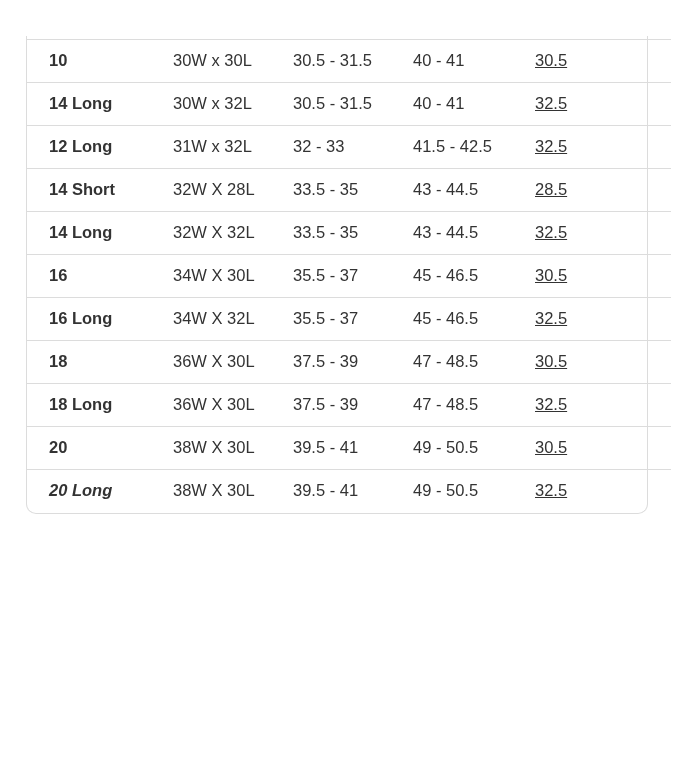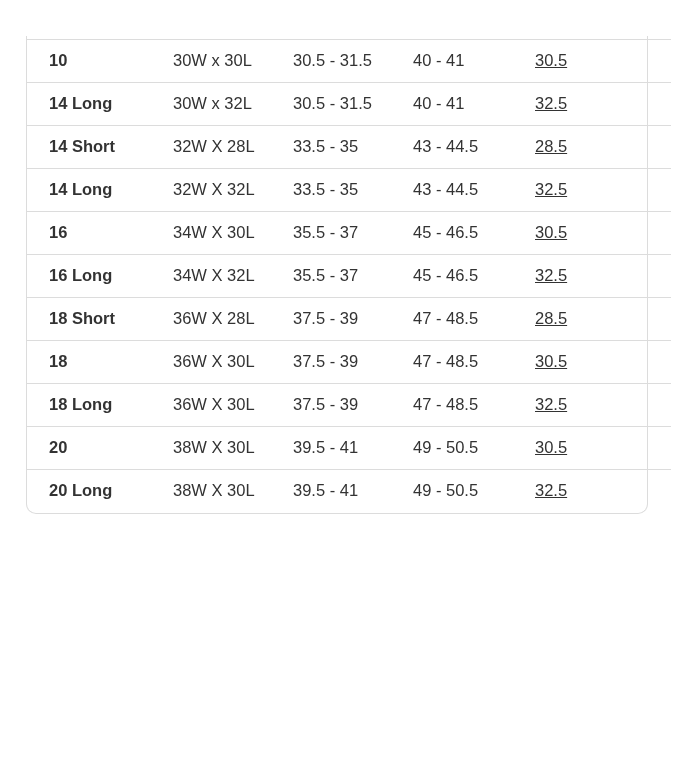--- a/index.html
+++ b/index.html
@@ -66,20 +66,21 @@
   .col-ins   { width: 136px; text-decoration: underline; }
 
   td.size-label {
     font-weight: bold;
     color: #1a1a1a;
   }
 
   
   table.size-chart tr:last-child td:first-child {
     border-bottom-left-radius: 10px;
+    font-style: italic;
   }
   table.size-chart tr:last-child td:last-child {
     border-bottom-right-radius: 10px;
   }
 </style>
 </head>
 <body>
 
 <div class="viewport">
   <div class="table-shell">
@@ -100,20 +101,27 @@
             <td class="col-ins">30.5</td>
           </tr>
           <tr>
             <td class="col-size size-label">14 Long</td>
             <td class="col-wl">30W x 32L</td>
             <td class="col-waist">30.5 - 31.5</td>
             <td class="col-hip">40 - 41</td>
             <td class="col-ins">32.5</td>
           </tr>
           <tr>
+            <td class="col-size size-label">12 Long</td>
+            <td class="col-wl">31W x 32L</td>
+            <td class="col-waist">32 - 33</td>
+            <td class="col-hip">41.5 - 42.5</td>
+            <td class="col-ins">32.5</td>
+          </tr>
+          <tr>
             <td class="col-size size-label">14 Short</td>
             <td class="col-wl">32W X 28L</td>
             <td class="col-waist">33.5 - 35</td>
             <td class="col-hip">43 - 44.5</td>
             <td class="col-ins">28.5</td>
           </tr>
           <tr>
             <td class="col-size size-label">14 Long</td>
             <td class="col-wl">32W X 32L</td>
             <td class="col-waist">33.5 - 35</td>
@@ -126,27 +134,20 @@
             <td class="col-waist">35.5 - 37</td>
             <td class="col-hip">45 - 46.5</td>
             <td class="col-ins">30.5</td>
           </tr>
           <tr>
             <td class="col-size size-label">16 Long</td>
             <td class="col-wl">34W X 32L</td>
             <td class="col-waist">35.5 - 37</td>
             <td class="col-hip">45 - 46.5</td>
             <td class="col-ins">32.5</td>
-          </tr>
-          <tr>
-            <td class="col-size size-label">18 Short</td>
-            <td class="col-wl">36W X 28L</td>
-            <td class="col-waist">37.5 - 39</td>
-            <td class="col-hip">47 - 48.5</td>
-            <td class="col-ins">28.5</td>
           </tr>
           <tr>
             <td class="col-size size-label">18</td>
             <td class="col-wl">36W X 30L</td>
             <td class="col-waist">37.5 - 39</td>
             <td class="col-hip">47 - 48.5</td>
             <td class="col-ins">30.5</td>
           </tr>
           <tr>
             <td class="col-size size-label">18 Long</td>

